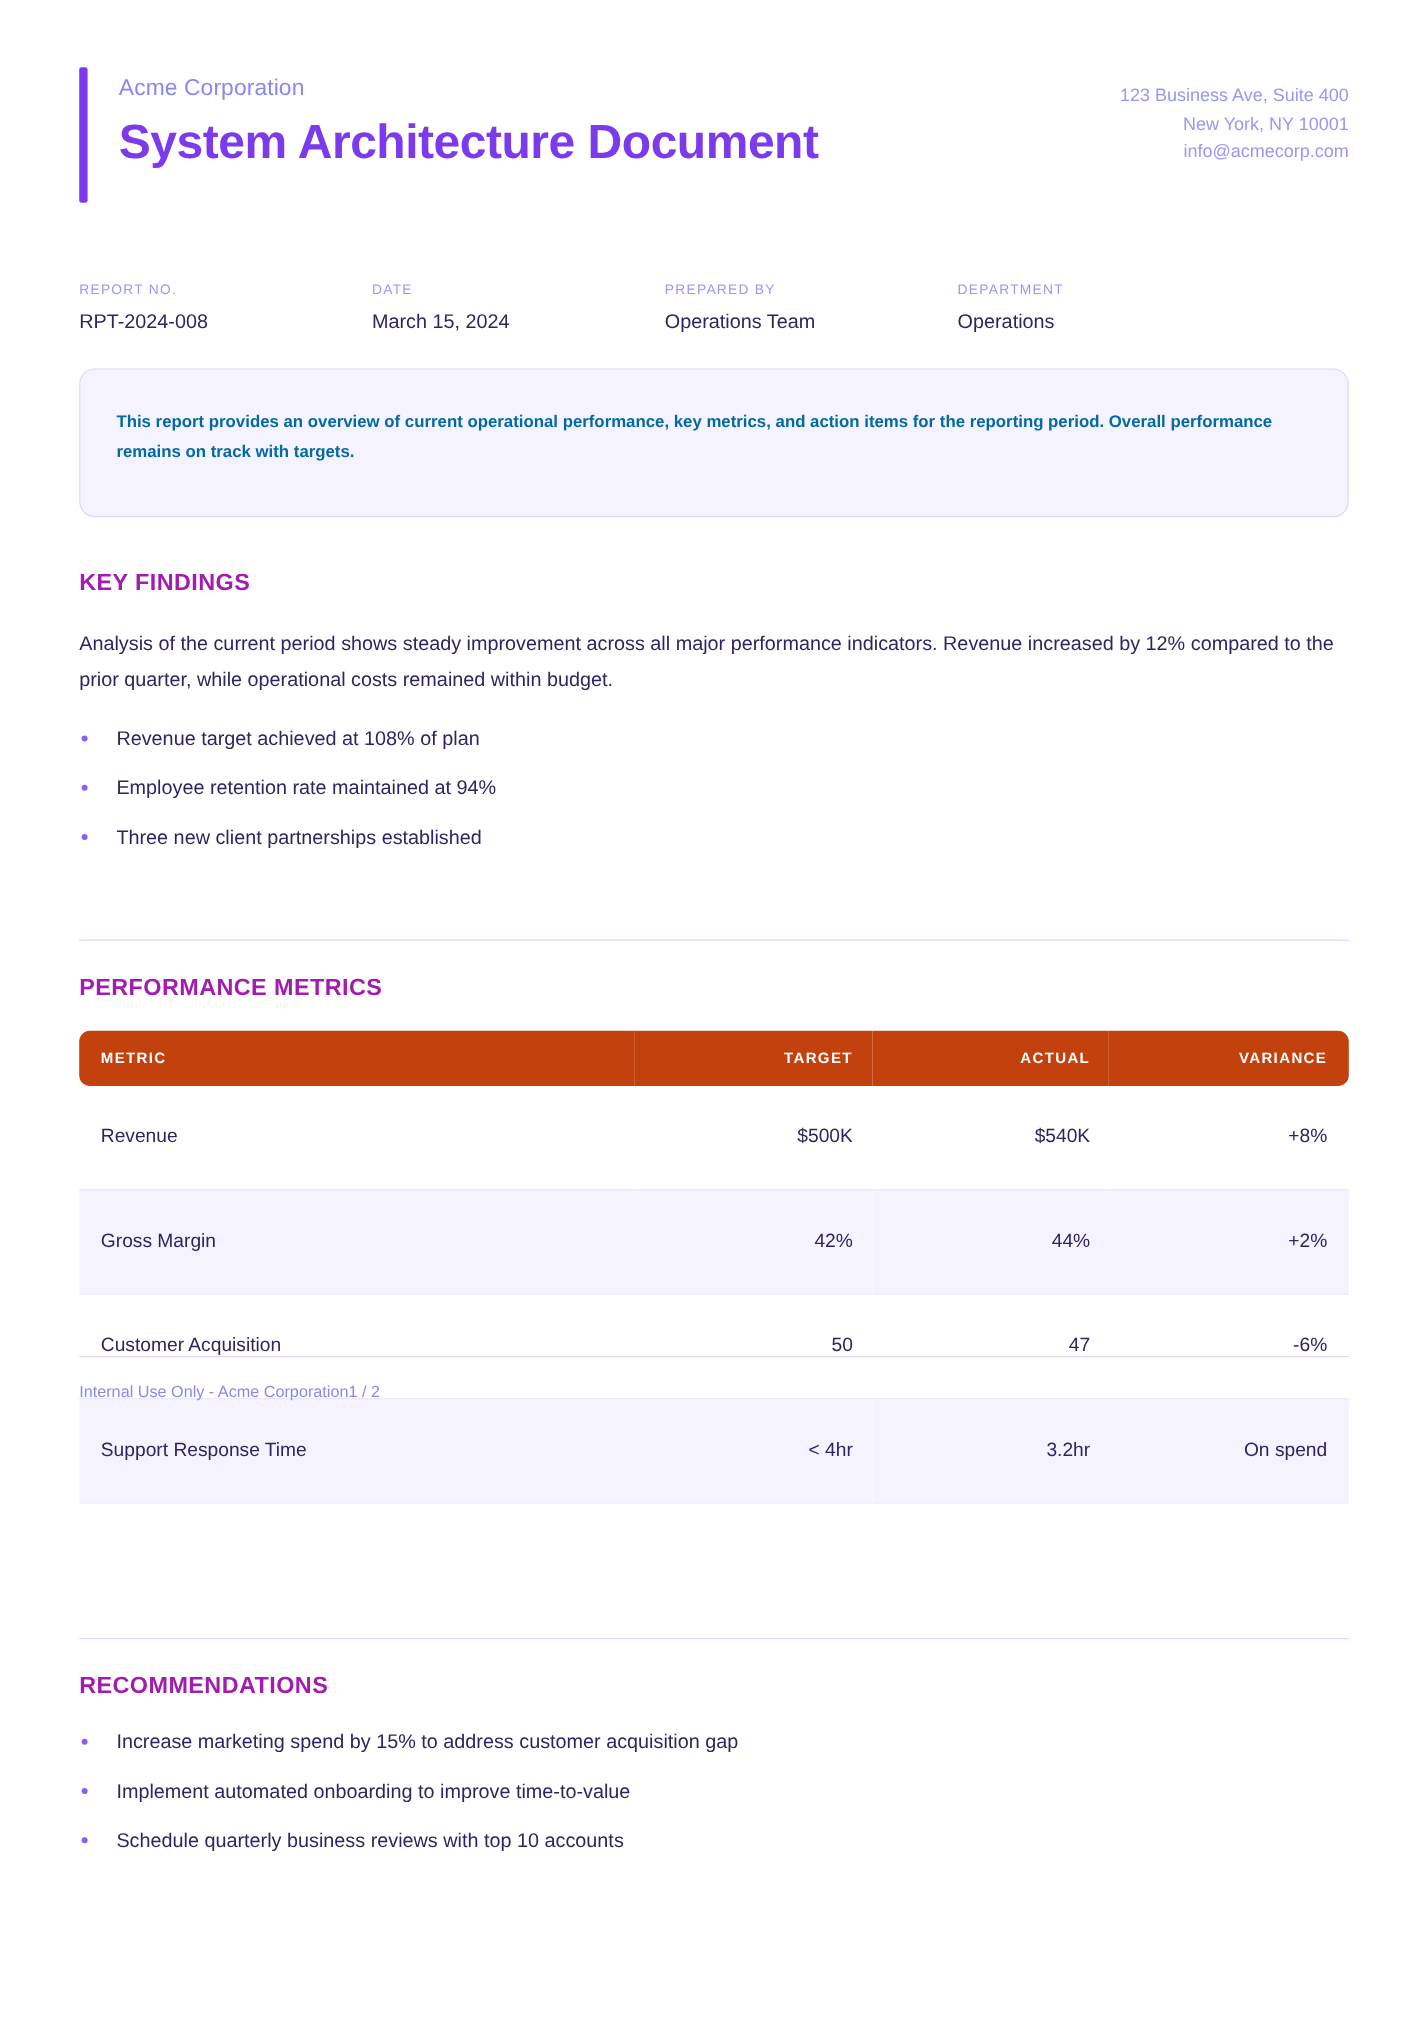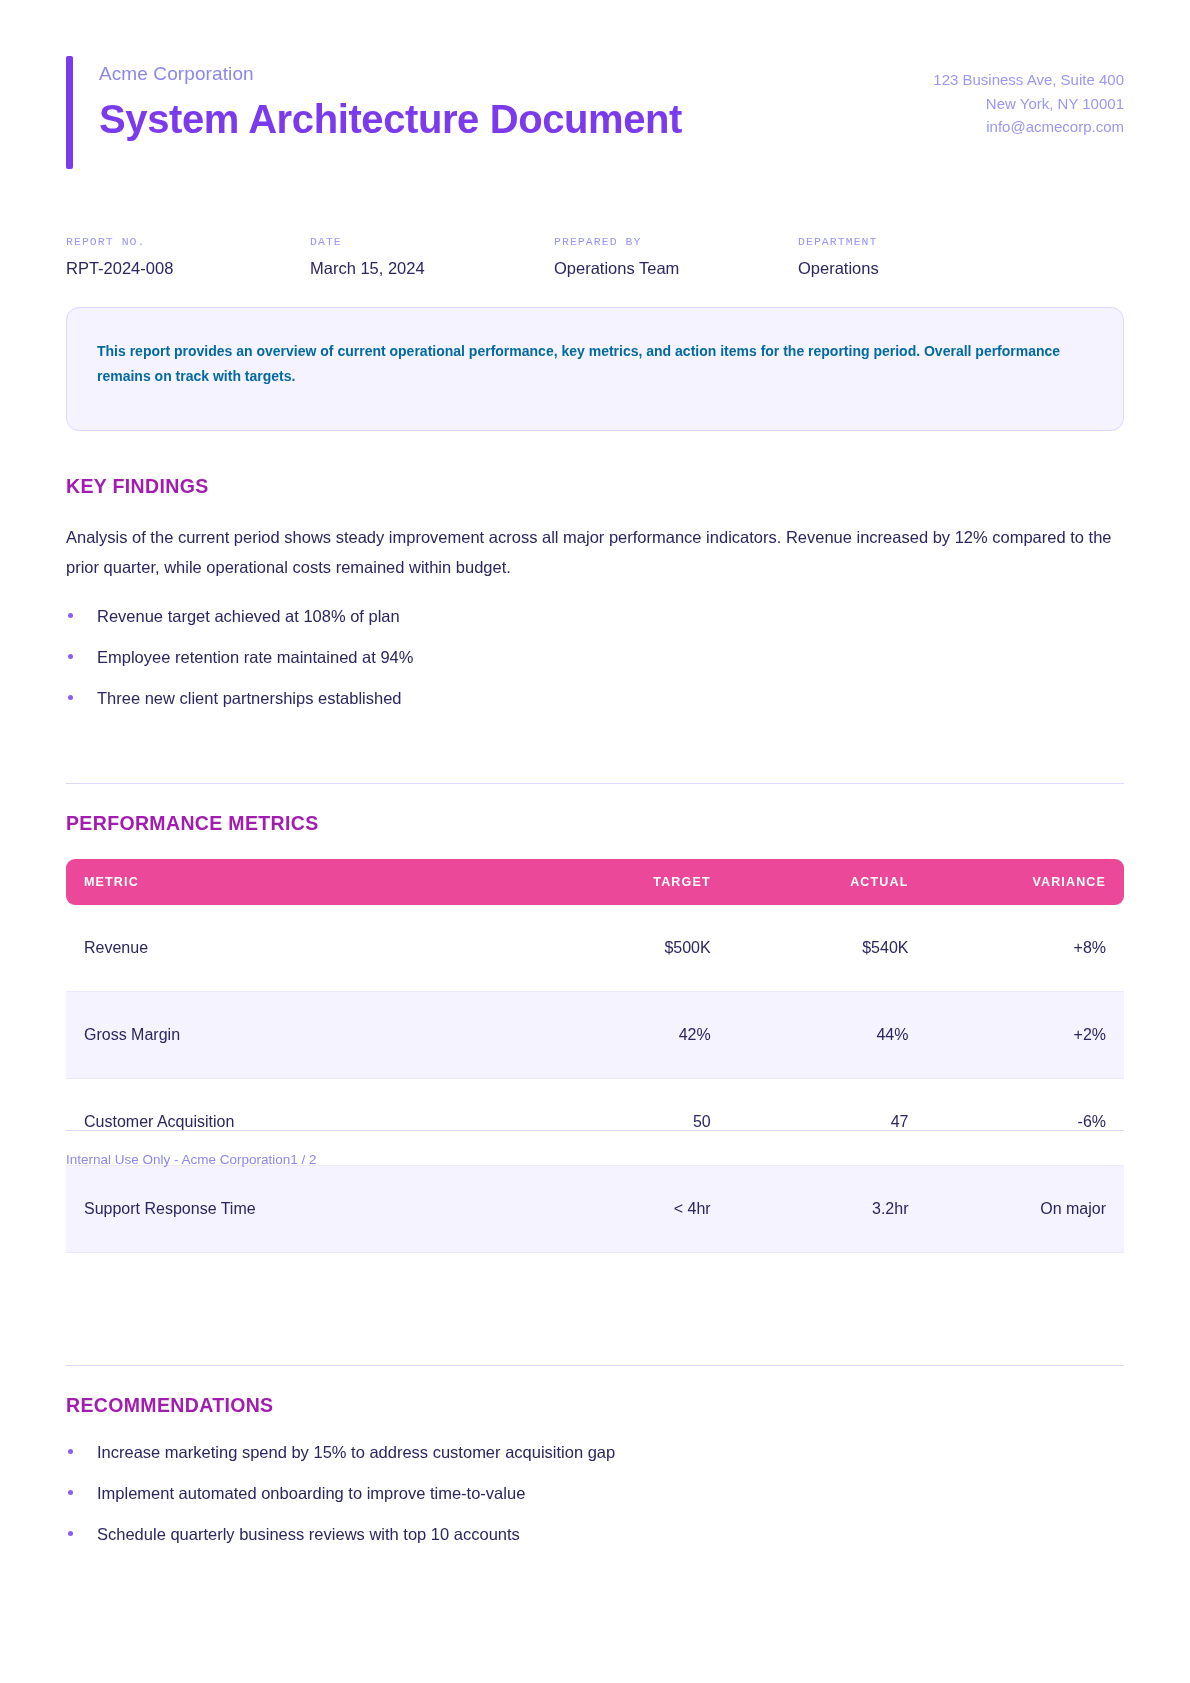--- a/index.html
+++ b/index.html
@@ -75,21 +75,20 @@
   .meta-col {
     width: 244px;
     flex: 0 0 244px;
   }
   .meta-label {
     font-size: 11.5px;
     letter-spacing: 1.05px;
     color: #9a96f5;
     text-transform: uppercase;
     line-height: 1.3;
-    font-family: Liberation Mono, monospace;
   }
   .meta-value {
     font-size: 16.5px;
     color: #2b2560;
     margin-top: 8px;
     line-height: 1.3;
   }
 
   
   .summary-box {
@@ -157,21 +156,21 @@
   }
 
   
   .metrics-table {
     width: 100%;
     border-collapse: collapse;
     margin-top: 2px;
     table-layout: fixed;
   }
   .metrics-table thead th {
-    background: #ec4899;
+    background: #c2410c;
     color: #ffffff;
     font-size: 12.5px;
     font-weight: bold;
     letter-spacing: 1.15px;
     text-transform: uppercase;
     padding: 16px 16px;
     text-align: right;
   }
   .metrics-table thead th:first-child {
     text-align: left;
@@ -309,21 +308,21 @@
         <tr>
           <td>Customer Acquisition</td>
           <td>50</td>
           <td>47</td>
           <td>-6%</td>
         </tr>
         <tr class="alt">
           <td>Support Response Time</td>
           <td>&lt; 4hr</td>
           <td>3.2hr</td>
-          <td>On major</td>
+          <td>On spend</td>
         </tr>
       </tbody>
     </table>
   </div>
 
   <div class="spacer-after-table"></div>
 
   <div class="section with-rule" style="margin-top:26px;">
     <h2 class="section-title">RECOMMENDATIONS</h2>
     <ul class="bullet-list" style="margin-top:6px;">

